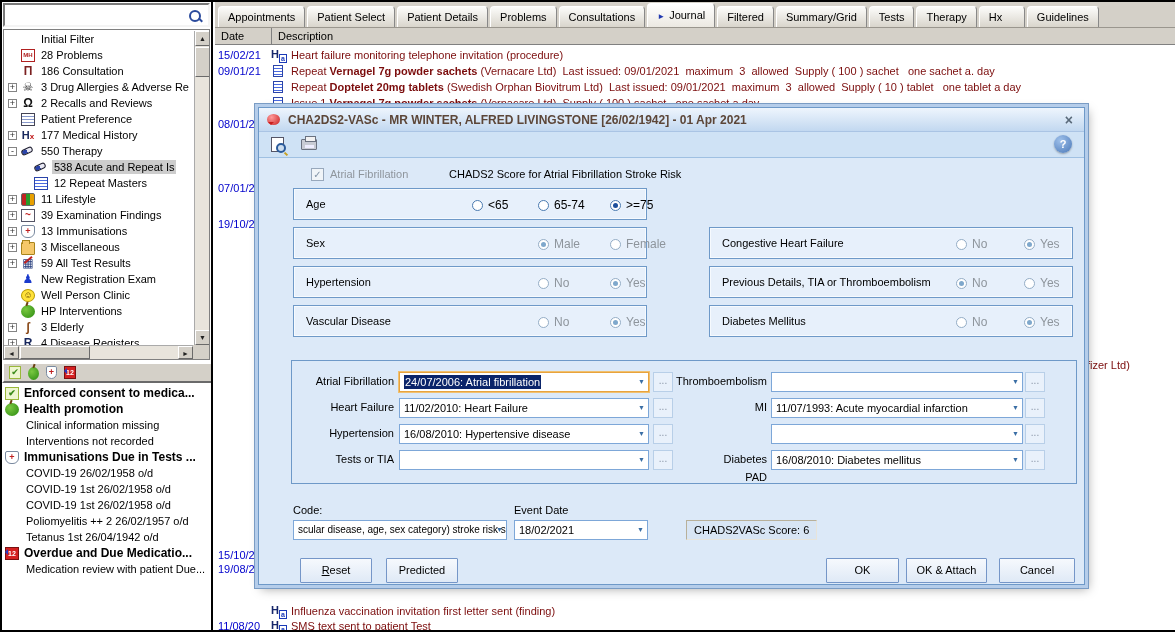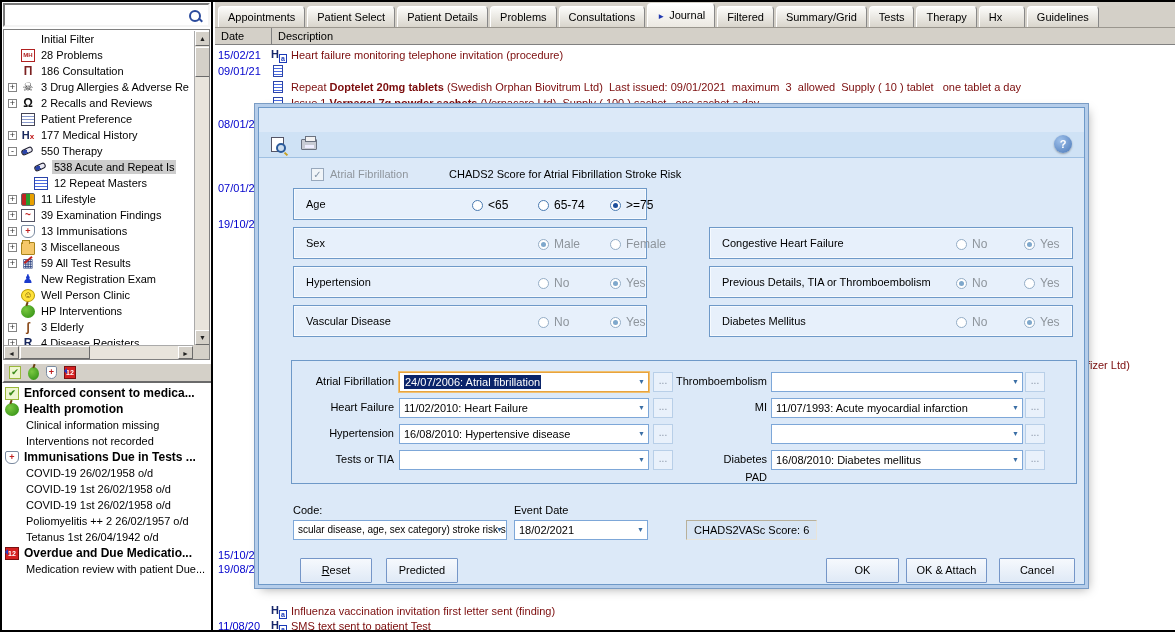--- a/index.html
+++ b/index.html
@@ -336,20 +336,21 @@
     </div>
 
     <div class="jrow" style="left:0;top:45px;width:100%;">
       <span class="jdate">15/02/21</span>
       <span style="position:absolute;left:56px;" class="iha"><span>H</span><span class="sub">a</span></span>
       <span class="jtext" style="position:absolute;left:76px;">Heart failure monitoring telephone invitation (procedure)</span>
     </div>
     <div class="jrow" style="left:0;top:61px;width:100%;">
       <span class="jdate">09/01/21</span>
       <span class="ipaper" style="position:absolute;left:58px;"></span>
+      <span class="jtext" style="position:absolute;left:76px;"><span>Repeat </span><b>Vernagel 7g powder sachets</b><span> (Vernacare Ltd)  Last issued: 09/01/2021  maximum  3  allowed  Supply ( 100 ) sachet   one sachet a. day</span></span>
     </div>
     <div class="jrow" style="left:0;top:77px;width:100%;">
       <span class="ipaper" style="position:absolute;left:58px;"></span>
       <span class="jtext" style="position:absolute;left:76px;"><span>Repeat </span><b>Doptelet 20mg tablets</b><span> (Swedish Orphan Biovitrum Ltd)  Last issued: 09/01/2021  maximum  3  allowed  Supply ( 10 ) tablet   one tablet a day</span></span>
     </div>
     <div class="jrow" style="left:0;top:93px;width:100%;">
       <span class="ipaper" style="position:absolute;left:58px;"></span>
       <span class="jtext" style="position:absolute;left:76px;"><span>Issue 1 </span><b>Vernagel 7g powder sachets</b><span> (Vernacare Ltd)  Supply ( 100 ) sachet   one sachet a day</span></span>
     </div>
 
@@ -366,20 +367,25 @@
       <span class="jtext" style="position:absolute;left:76px;">Influenza vaccination invitation first letter sent (finding)</span>
     </div>
     <div class="jrow" style="left:0;top:616px;width:100%;">
       <span class="jdate">11/08/20</span>
       <span style="position:absolute;left:56px;" class="iha"><span>H</span><span class="sub">a</span></span>
       <span class="jtext" style="position:absolute;left:76px;">SMS text sent to patient Test</span>
     </div>
   </div>
 
   <div id="dialog">
+    <div class="dtitle">
+      <span class="ic-balloon"></span>
+      <span>CHA2DS2-VASc - MR WINTER, ALFRED LIVINGSTONE [26/02/1942] - 01 Apr 2021</span>
+      <span class="dclose">×</span>
+    </div>
     <div class="dtoolbar">
       <span class="ic-preview"></span>
       <span class="ic-print"></span>
       <span class="dhelp">?</span>
     </div>
 
     <div class="cbrow">
       <span class="cbox">✓</span>
       <span class="cblabel">Atrial Fibrillation</span>
     </div>

